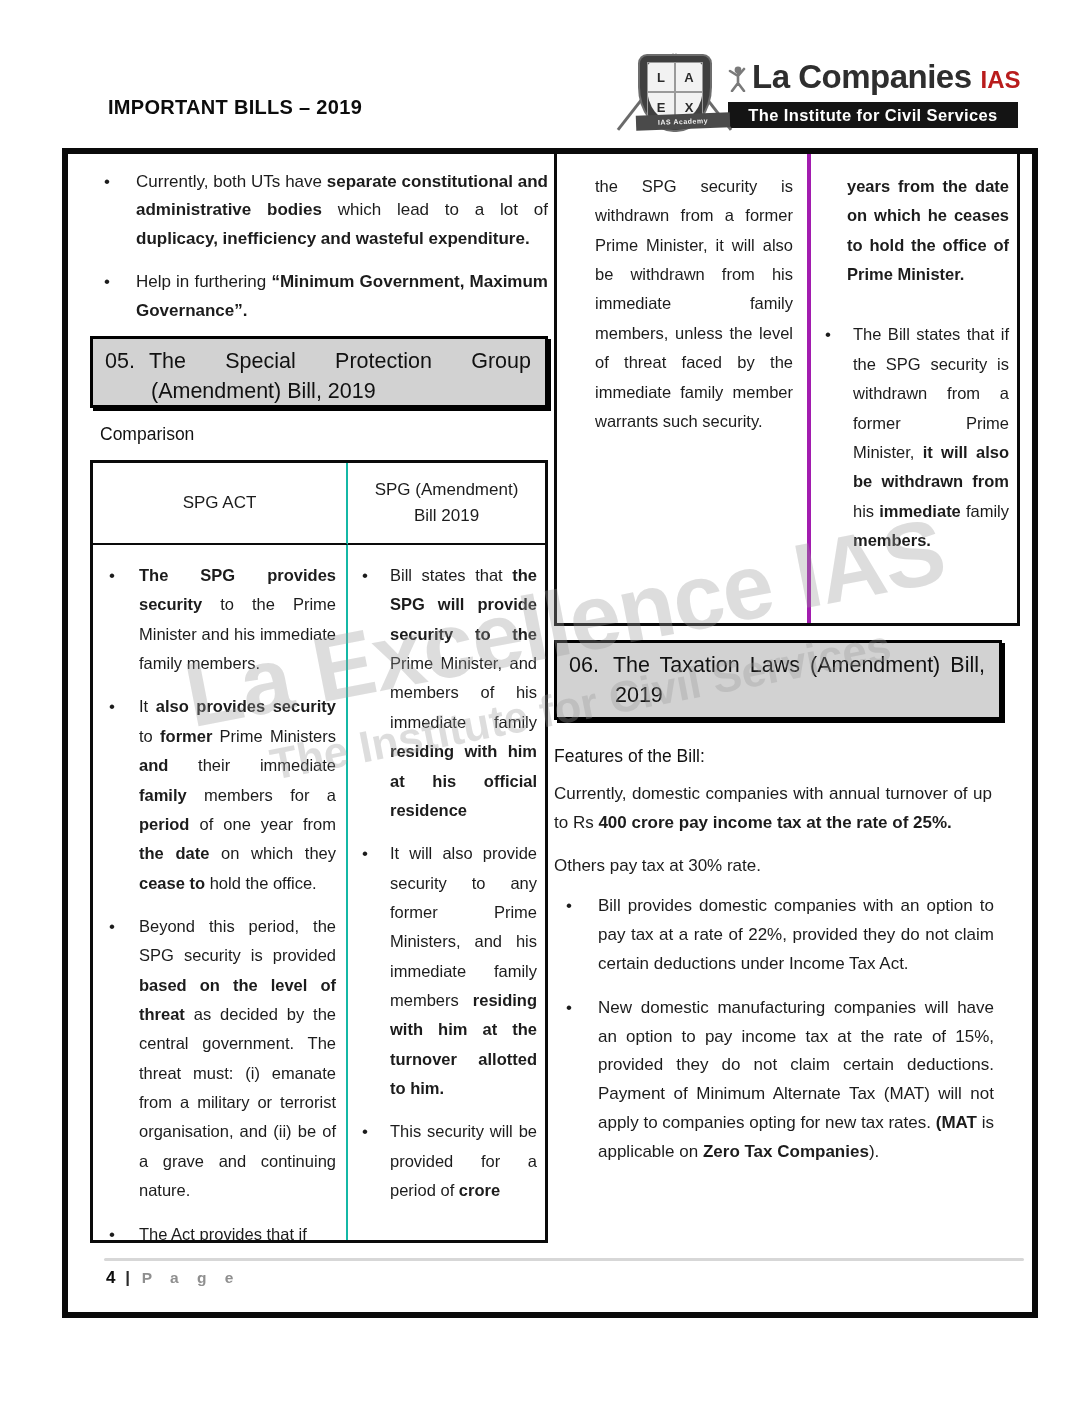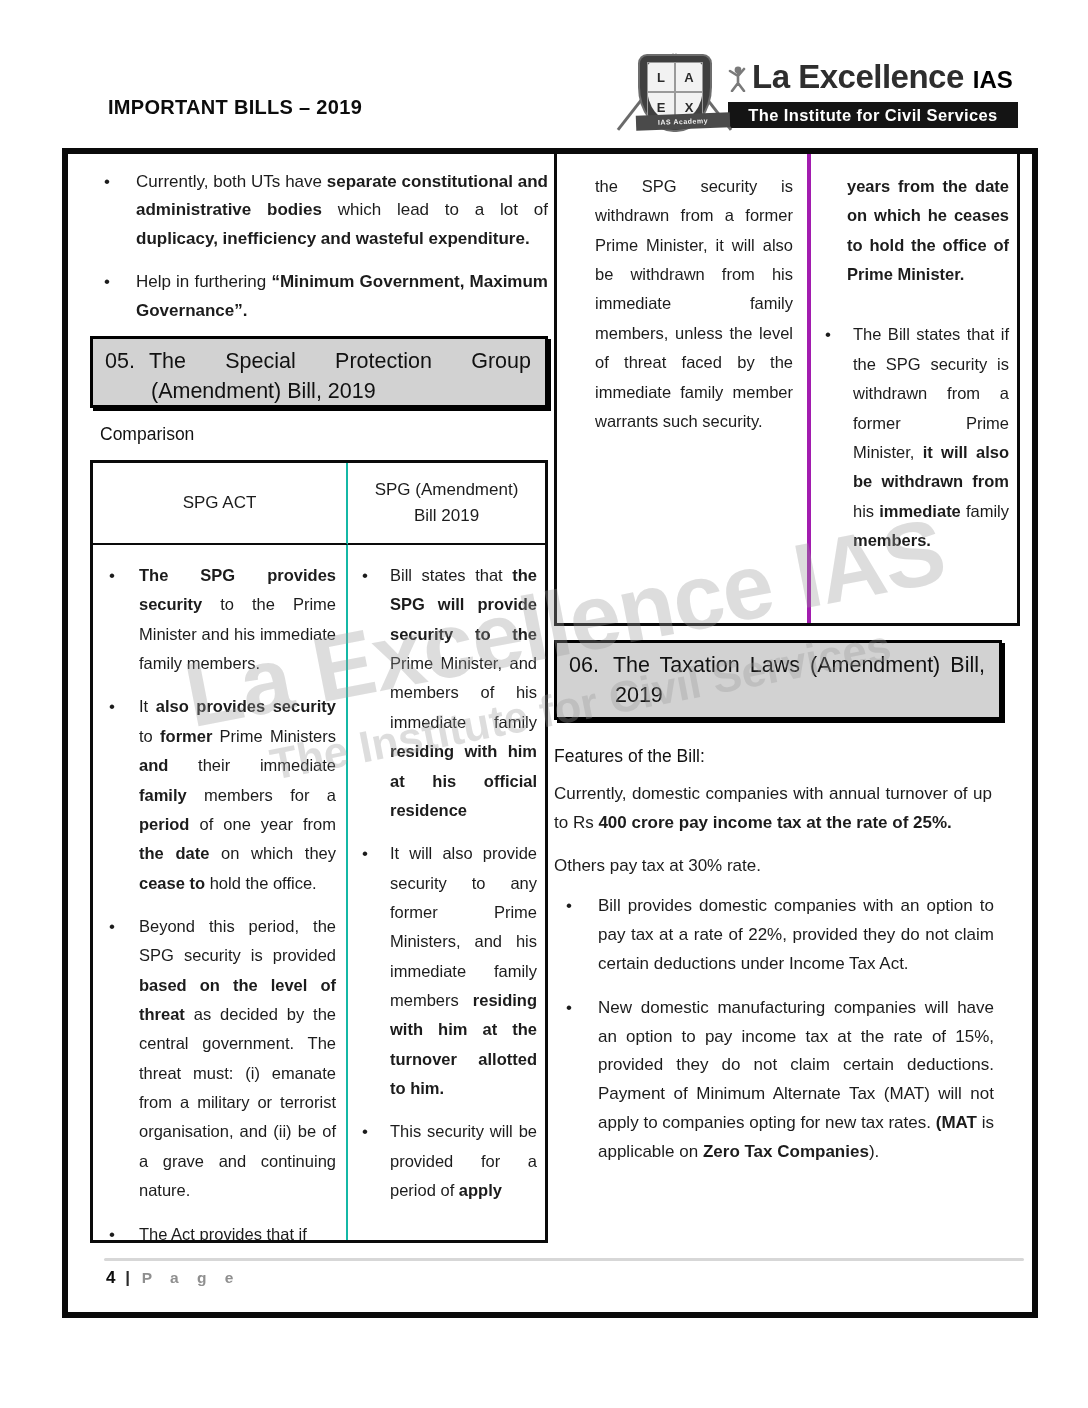--- a/index.html
+++ b/index.html
@@ -32,21 +32,21 @@
   .sword.s2 { left:68px; top:-8px; transform:rotate(-38deg); }
   .ribbon {
     position:absolute; left:-4px; top:58px; width:94px; height:15px;
     background:#4a4a4a; z-index:3; display:flex; align-items:center; justify-content:center;
     color:#eeeeee; font-size:7px; font-weight:700; letter-spacing:0.5px;
     transform:rotate(-2deg);
   }
   .brand-row { position:absolute; left:96px; top:6px; width:296px; display:flex; align-items:baseline; }
   .person-icon { position:relative; top:4px; margin-right:4px; flex:0 0 auto; }
   .brand-main { font-size:33px; font-weight:700; color:#2e2e2e; letter-spacing:-0.5px; }
-  .brand-suffix { font-size:24px; font-weight:700; color:#000000; margin-left:9px; }
+  .brand-suffix { font-size:24px; font-weight:700; color:#b91c1c; margin-left:9px; }
   .tagline-bar {
     position:absolute; left:96px; top:50px; width:290px; height:26px;
     background:#141414; color:#ffffff; display:flex; align-items:center; justify-content:center;
     font-size:16.5px; font-weight:700; letter-spacing:0.4px;
   }
   
   .main-box {
     position:absolute; left:62px; top:148px; width:976px; height:1170px;
     border:6px solid #0a0a0a; box-sizing:border-box; background:#fff;
   }
@@ -143,21 +143,21 @@
         <span>E</span>
         <span>X</span>
       </div>
       <div class="ribbon">IAS Academy</div>
     </div>
     <div class="brand-row">
       <svg class="person-icon" width="20" height="26" viewBox="0 0 20 26">
         <circle cx="10" cy="4" r="3.4" fill="#7a7a7a"></circle>
         <path d="M10 8 L10 17 M10 10 L2 5 M10 10 L16 3 M10 17 L4 25 M10 17 L16 25" stroke="#7a7a7a" stroke-width="2.6" fill="none" stroke-linecap="round"></path>
       </svg>
-      <span class="brand-main">La Excellence</span>
+      <span class="brand-main">La Companies</span>
       <span class="brand-suffix">IAS</span>
     </div>
     <div class="tagline-bar">The Institute for Civil Services</div>
   </div>
 
   <div class="main-box">
 
     <ul class="blist intro-list jt">
       <li><span>Currently, both UTs have </span><span class="b">separate constitutional and administrative bodies</span><span> which lead to a lot of </span><span class="b">duplicacy, inefficiency and wasteful expenditure.</span></li>
       <li><span>Help in furthering </span><span class="b">“Minimum Government, Maximum Governance”.</span></li>
@@ -179,21 +179,21 @@
           <li><span class="b">The SPG provides security</span><span> to the Prime Minister and his immediate family members.</span></li>
           <li><span>It </span><span class="b">also provides security</span><span> to </span><span class="b">former</span><span> Prime Ministers </span><span class="b">and</span><span> their immediate </span><span class="b">family</span><span> members for a </span><span class="b">period</span><span> of one year from </span><span class="b">the date</span><span> on which they </span><span class="b">cease to</span><span> hold the office.</span></li>
           <li><span>Beyond this period, the SPG security is provided </span><span class="b">based on the level of threat</span><span> as decided by the central government. The threat must: (i) emanate from a military or terrorist organisation, and (ii) be of a grave and continuing nature.</span></li>
           <li><span>The Act provides that if</span></li>
         </ul>
       </div>
       <div class="bcell cell-bill">
         <ul class="blist jt">
           <li><span>Bill states that </span><span class="b">the SPG will provide security to the</span><span> Prime Minister, and members of his immediate family </span><span class="b">residing with him at his official residence</span></li>
           <li><span>It will also provide security to any former Prime Ministers, and his immediate family members </span><span class="b">residing with him at the turnover allotted to him.</span></li>
-          <li><span>This security will be provided for a period of </span><span class="b">apply</span></li>
+          <li><span>This security will be provided for a period of </span><span class="b">crore</span></li>
         </ul>
       </div>
     </div>
 
     <div class="cont-table">
       <div class="cell left jt"><span>the SPG security is withdrawn from a former Prime Minister, it will also be withdrawn from his immediate family members, unless the level of threat faced by the immediate family member warrants such security.</span></div>
       <div class="cell right">
         <div class="cont-para"><span class="b">years from the date on which he ceases to hold the office of Prime Minister.</span></div>
         <ul class="blist jt">
           <li><span>The Bill states that if the SPG security is withdrawn from a former Prime Minister, </span><span class="b">it will also be withdrawn from</span><span> his </span><span class="b">immediate</span><span> family </span><span class="b">members.</span></li>

